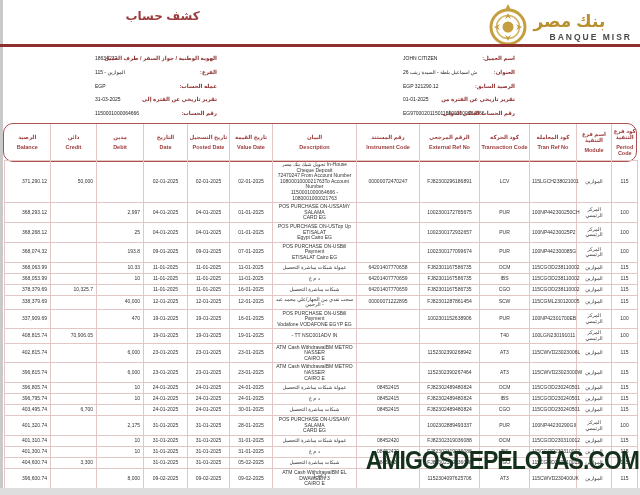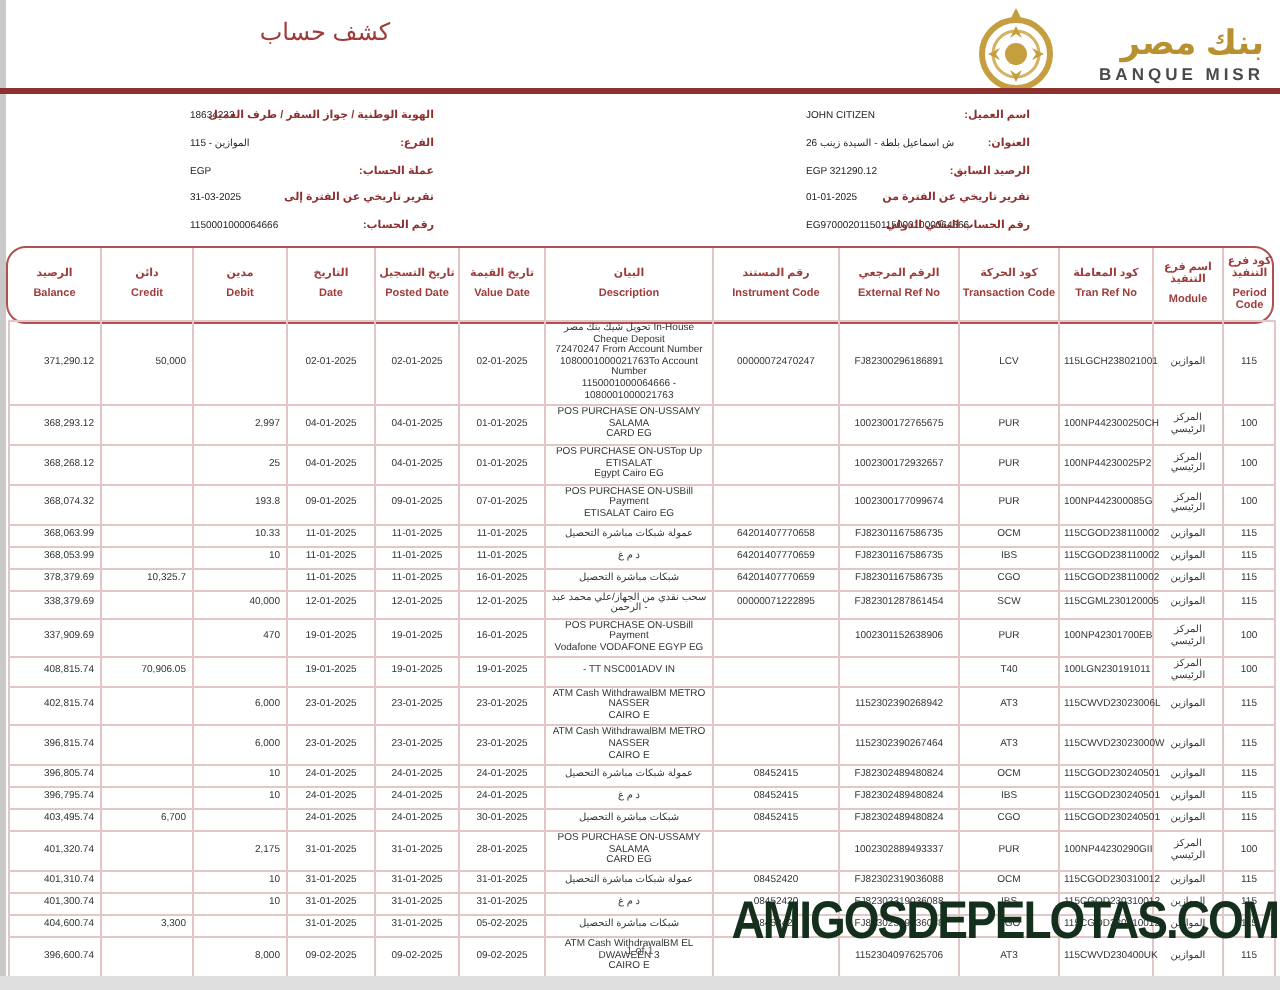--- a/index.html
+++ b/index.html
@@ -9,24 +9,24 @@
   html,body{margin:0;padding:0;}
   body{
     width:640px;height:495px;position:relative;background:#ffffff;overflow:hidden;
     font-family:"Liberation Sans","DejaVu Sans",sans-serif;
   }
   .edge-left{position:absolute;left:0;top:0;width:3px;height:100%;background:#c9c9c9;}
   .edge-bottom{position:absolute;left:0;bottom:0;width:100%;height:7px;background:#dedede;}
 
   
   .title-block{position:absolute;top:9px;left:55px;width:215px;text-align:center;color:var(--maroon);}
-  .title-ar{font-size:12px;font-weight:normal;}
+  .title-ar{font-size:12px;font-weight:bold;}
   .title-en{font-size:12.5px;font-weight:bold;letter-spacing:.5px;margin-top:3px;}
   .logo-block{position:absolute;top:3px;right:8px;display:flex;align-items:center;gap:5px;}
-  .logo-text{text-align:right;}
+  .logo-text{text-align:left;}
   .logo-ar{font-size:17px;font-weight:bold;color:#b8902f;line-height:18px;}
   .logo-en{font-size:8.5px;font-weight:bold;letter-spacing:2px;color:#4a4a4a;margin-top:1px;padding-left:16px;}
   .rule{position:absolute;top:44px;left:0;width:640px;height:3px;background:var(--rule);}
 
   
   .info-block{position:absolute;top:52px;}
   .info-left{left:95px;width:122px;}
   .info-right{left:403px;width:112px;}
   .info-row{position:relative;height:13.8px;}
   .info-value{position:absolute;left:0;top:3px;font-size:5px;color:#222;white-space:nowrap;}

